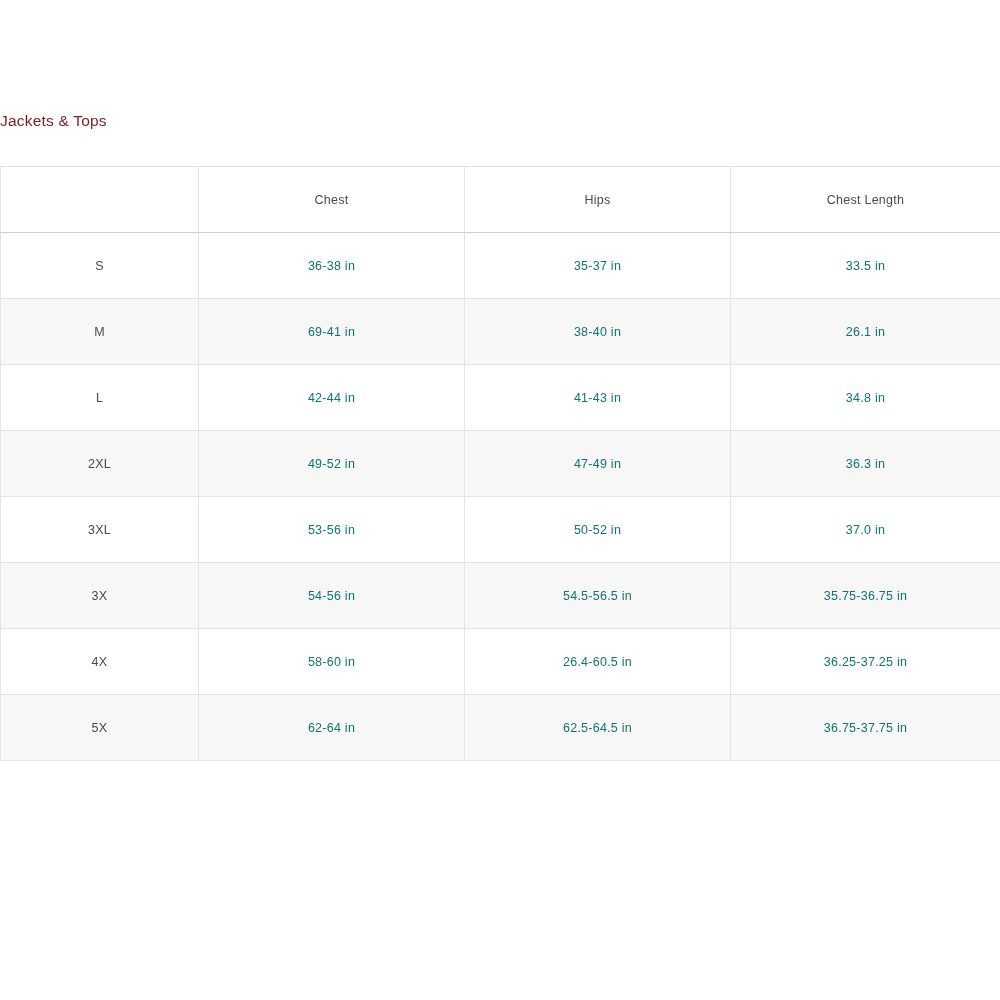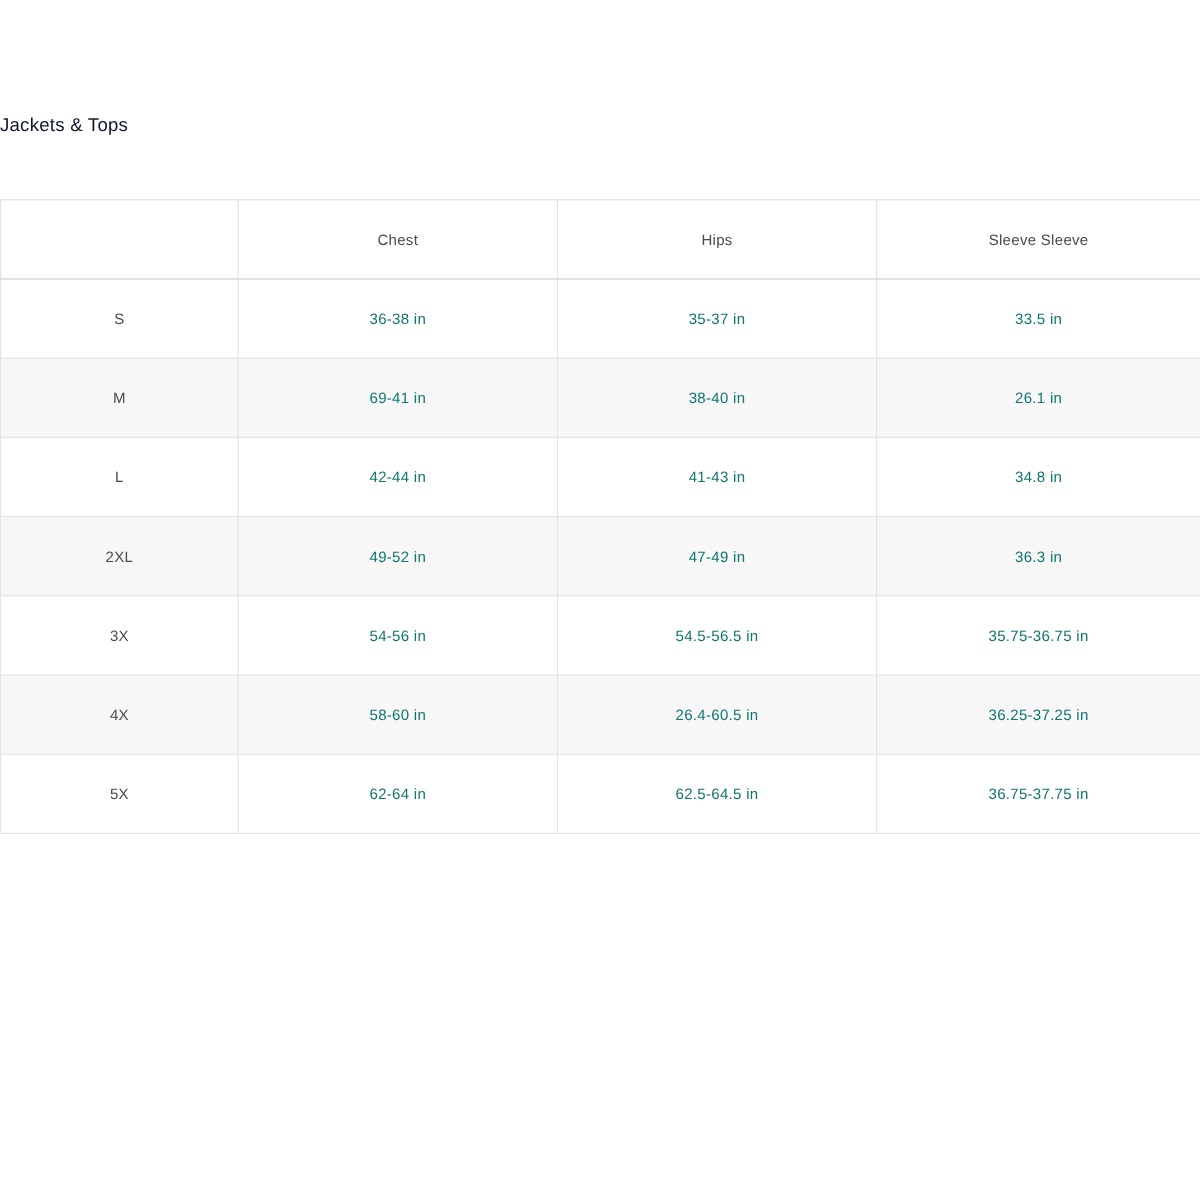--- a/index.html
+++ b/index.html
@@ -15,24 +15,24 @@
   .page {
     width: 1000px;
     height: 1000px;
     box-sizing: border-box;
     position: relative;
     background: #ffffff;
   }
 
   .section-title {
     position: absolute;
-    top: 96px;
+    top: 112px;
     left: 0px;
     font-size: 15.5px;
-    color: #0f172a;
+    color: #7f1d1d;
     letter-spacing: 0.2px;
     font-weight: 400;
   }
 
   .table-wrap {
     position: absolute;
     top: 166px;
     left: 0px;
     width: 1000px;
   }
@@ -95,21 +95,21 @@
         <col class="c0">
           <col class="c1">
           <col class="c2">
           <col class="c3">
       </colgroup>
       <thead>
         <tr>
           <th></th>
           <th>Chest</th>
           <th>Hips</th>
-          <th>Sleeve Sleeve</th>
+          <th>Chest Length</th>
         </tr>
       </thead>
       <tbody>
         <tr>
           <td class="rowhead">S</td>
           <td>36-38 in</td>
           <td>35-37 in</td>
           <td>33.5 in</td>
         </tr>
         <tr>
@@ -124,20 +124,26 @@
           <td>41-43 in</td>
           <td>34.8 in</td>
         </tr>
         <tr>
           <td class="rowhead">2XL</td>
           <td>49-52 in</td>
           <td>47-49 in</td>
           <td>36.3 in</td>
         </tr>
         <tr>
+          <td class="rowhead">3XL</td>
+          <td>53-56 in</td>
+          <td>50-52 in</td>
+          <td>37.0 in</td>
+        </tr>
+        <tr>
           <td class="rowhead">3X</td>
           <td>54-56 in</td>
           <td>54.5-56.5 in</td>
           <td>35.75-36.75 in</td>
         </tr>
         <tr>
           <td class="rowhead">4X</td>
           <td>58-60 in</td>
           <td>26.4-60.5 in</td>
           <td>36.25-37.25 in</td>

